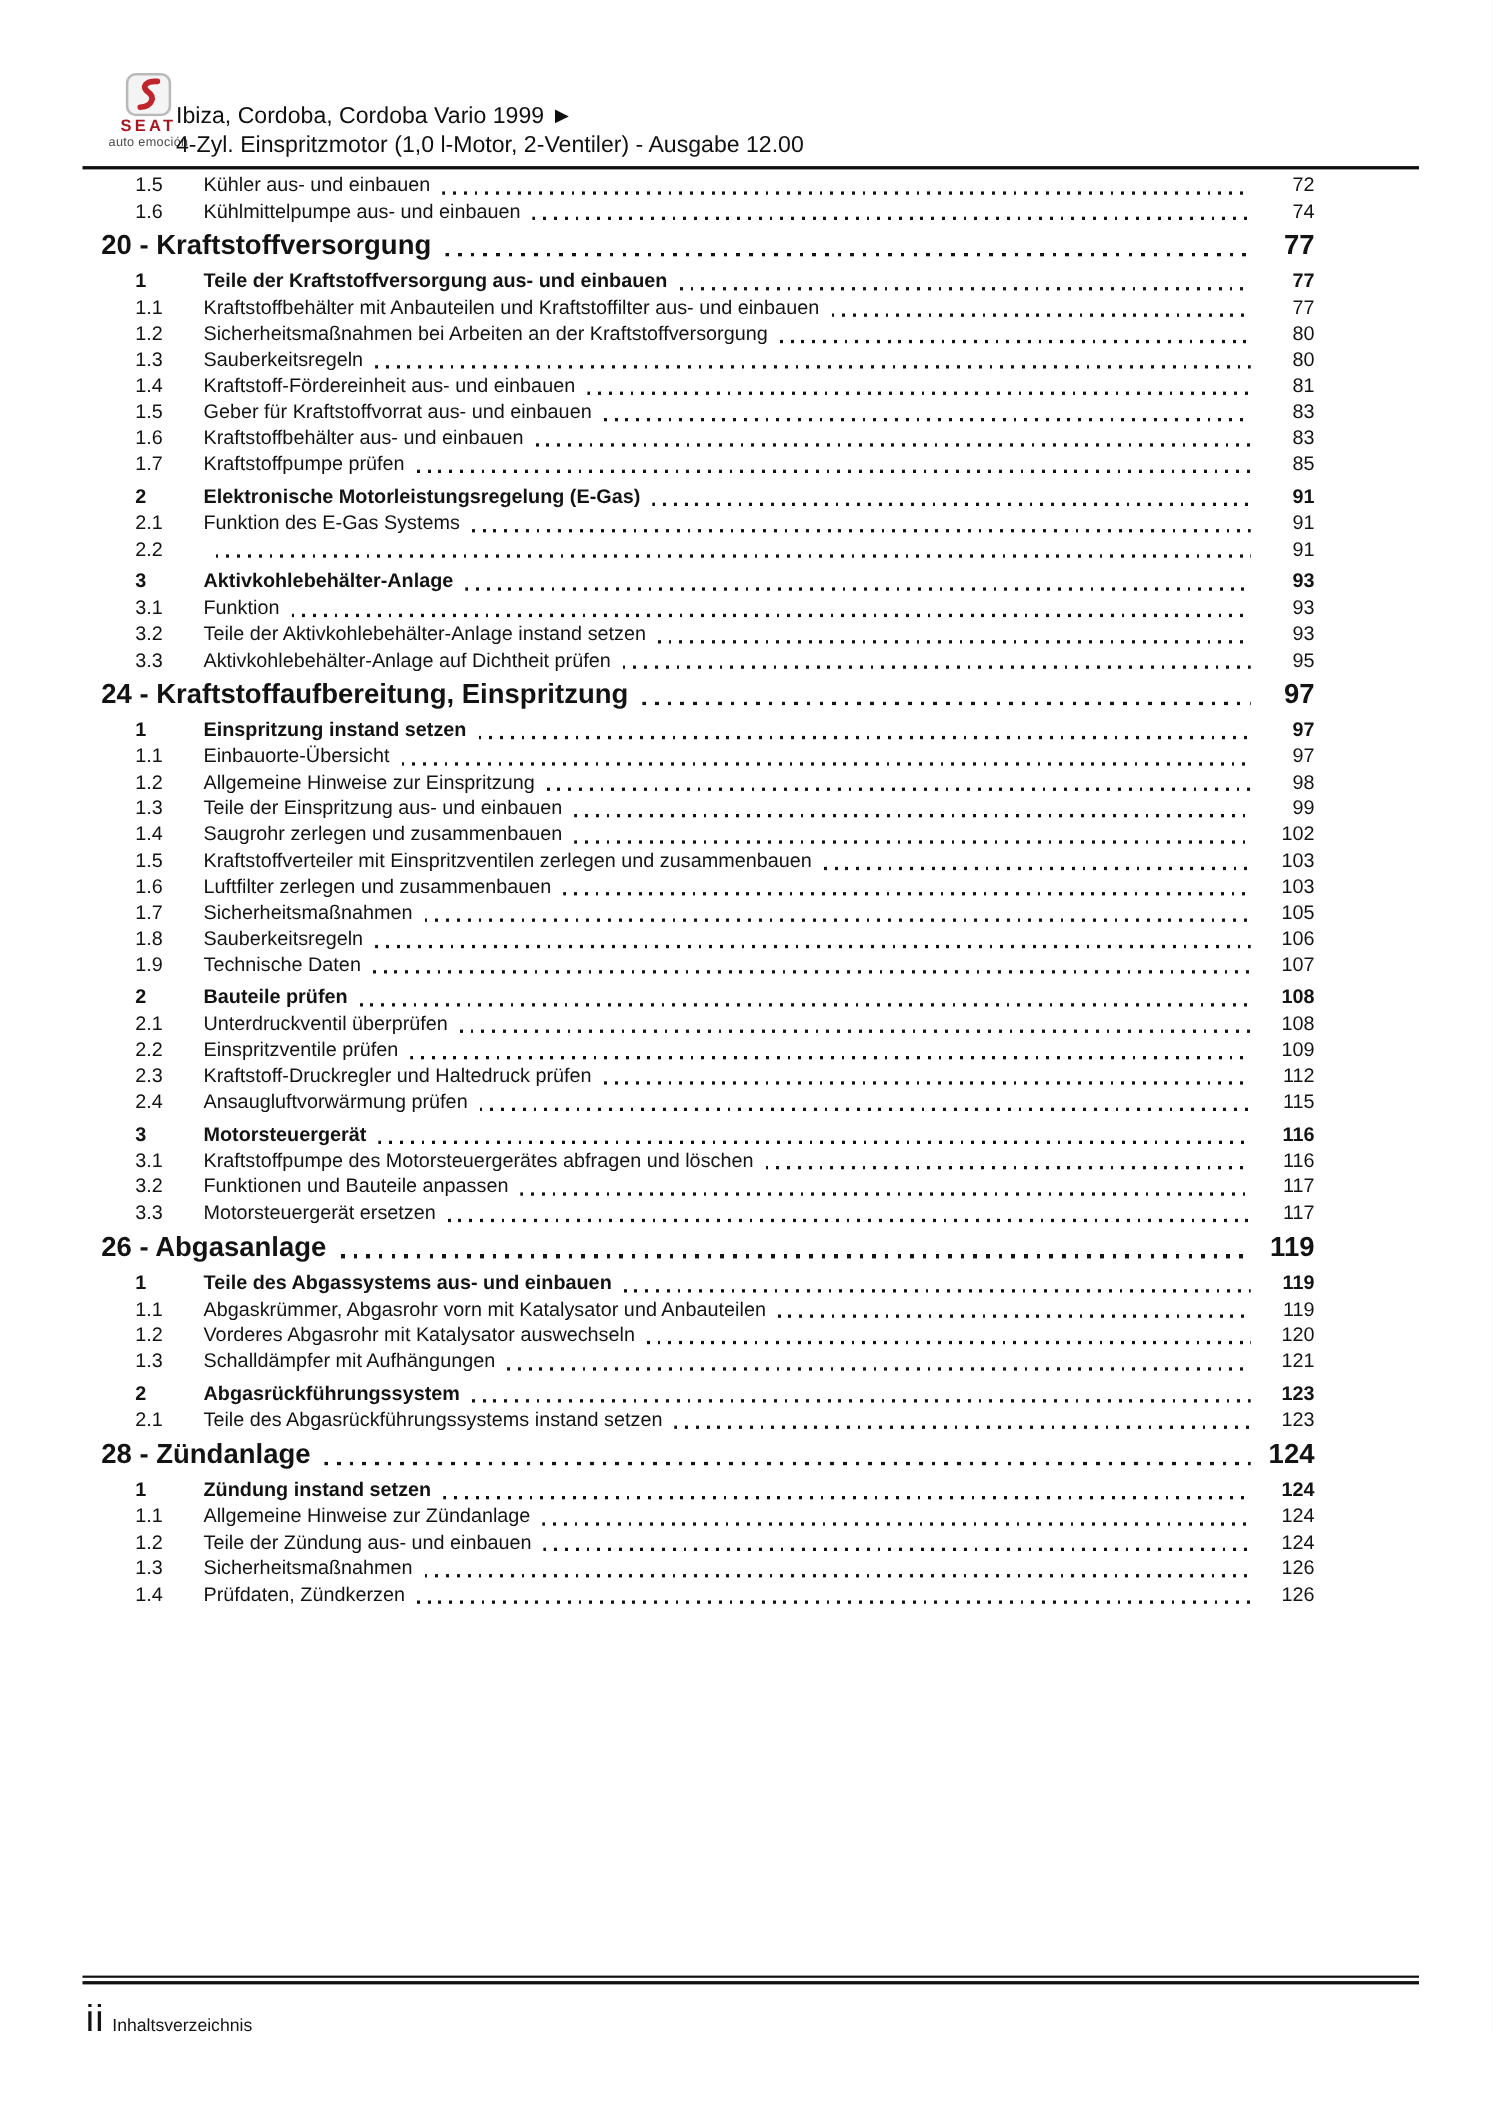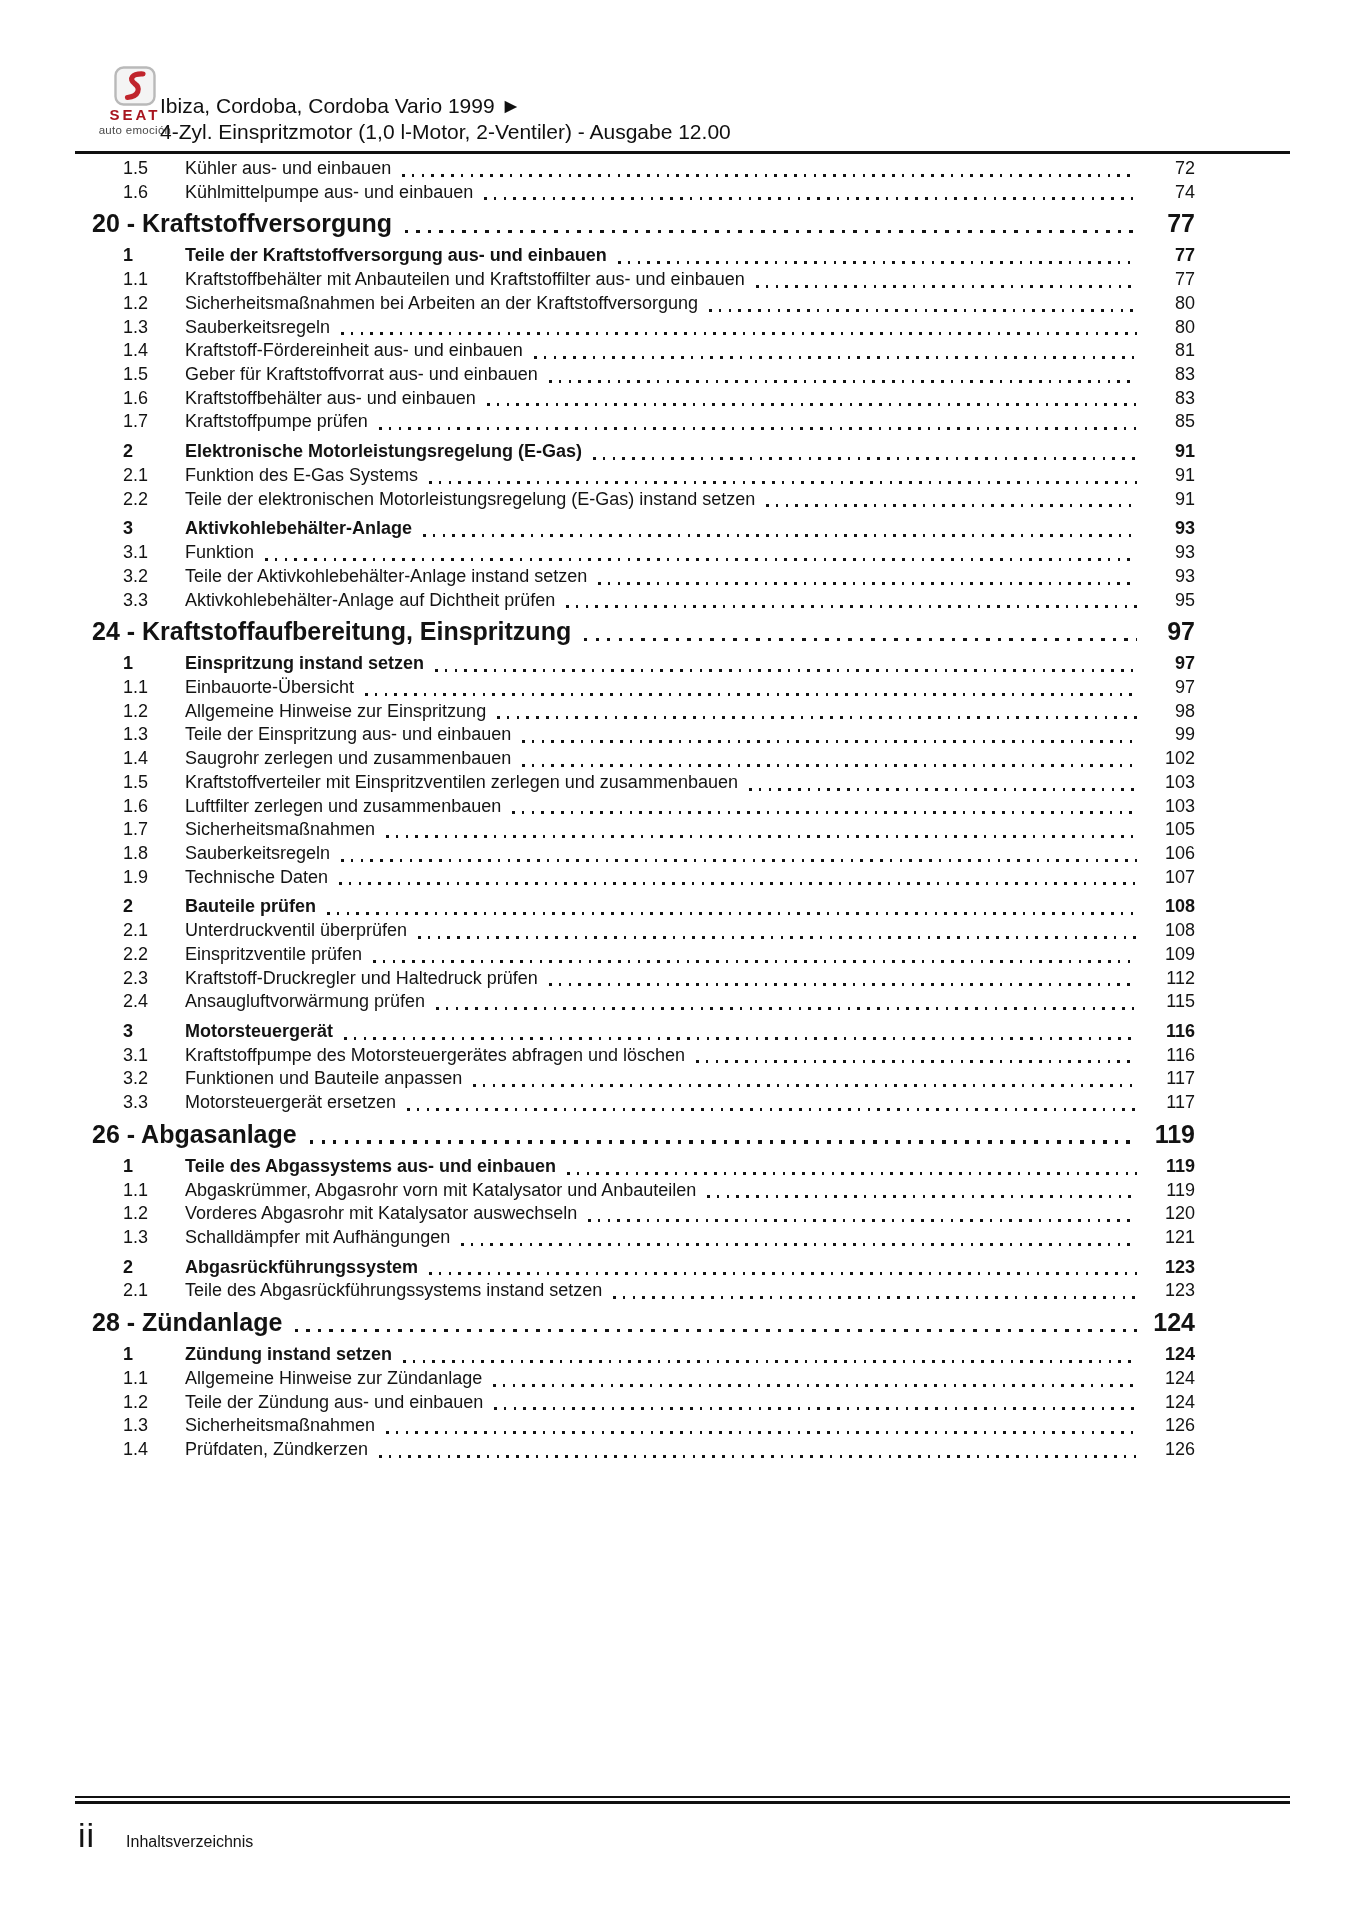--- a/index.html
+++ b/index.html
@@ -25,21 +25,21 @@
     font-weight:bold;padding-left:17px;align-items:flex-start}
   .chapter .clabel{white-space:nowrap}
   .leader{flex:1 1 auto;align-self:flex-end;height:3px;margin:0 12px 4px 11px;
     background-image:repeating-linear-gradient(to right,#131313 0 2.6px,transparent 2.6px 9.8px)}
   .chapter .leader{height:3.4px;margin:0 12px 5px 13px;
     background-image:repeating-linear-gradient(to right,#131313 0 3.2px,transparent 3.2px 11.5px)}
   .pagenum{flex:0 0 auto;min-width:46px;text-align:right;white-space:nowrap}
   
   .footer-rule{position:absolute;left:75px;top:1796px;width:1215px;height:8px;
     border-top:2px solid #101010;border-bottom:3px solid #101010;box-sizing:border-box}
-  .pfooter{position:absolute;left:78px;top:1816px;display:flex;align-items:baseline;gap:31px}
+  .pfooter{position:absolute;left:78px;top:1816px;display:flex;align-items:baseline;gap:7px}
   .roman{font-size:34px;letter-spacing:1px}
   .flabel{font-size:16px}
 </style>
 </head>
 <body>
 
 <div class="page">
 
   <div class="logo">
     <svg class="emblem" width="42" height="40" viewBox="0 0 42 40" aria-hidden="true">
@@ -130,21 +130,20 @@
         <span class="pagenum">91</span>
       </div>
       <div class="row">
         <span class="num">2.1</span>
         <span class="title">Funktion des E-Gas Systems</span>
         <span class="leader"></span>
         <span class="pagenum">91</span>
       </div>
       <div class="row">
         <span class="num">2.2</span>
-        <span class="title">Teile der elektronischen Motorleistungsregelung (E-Gas) instand setzen</span>
         <span class="leader"></span>
         <span class="pagenum">91</span>
       </div>
       <div class="row section">
         <span class="num">3</span>
         <span class="title">Aktivkohlebehälter-Anlage</span>
         <span class="leader"></span>
         <span class="pagenum">93</span>
       </div>
       <div class="row">

